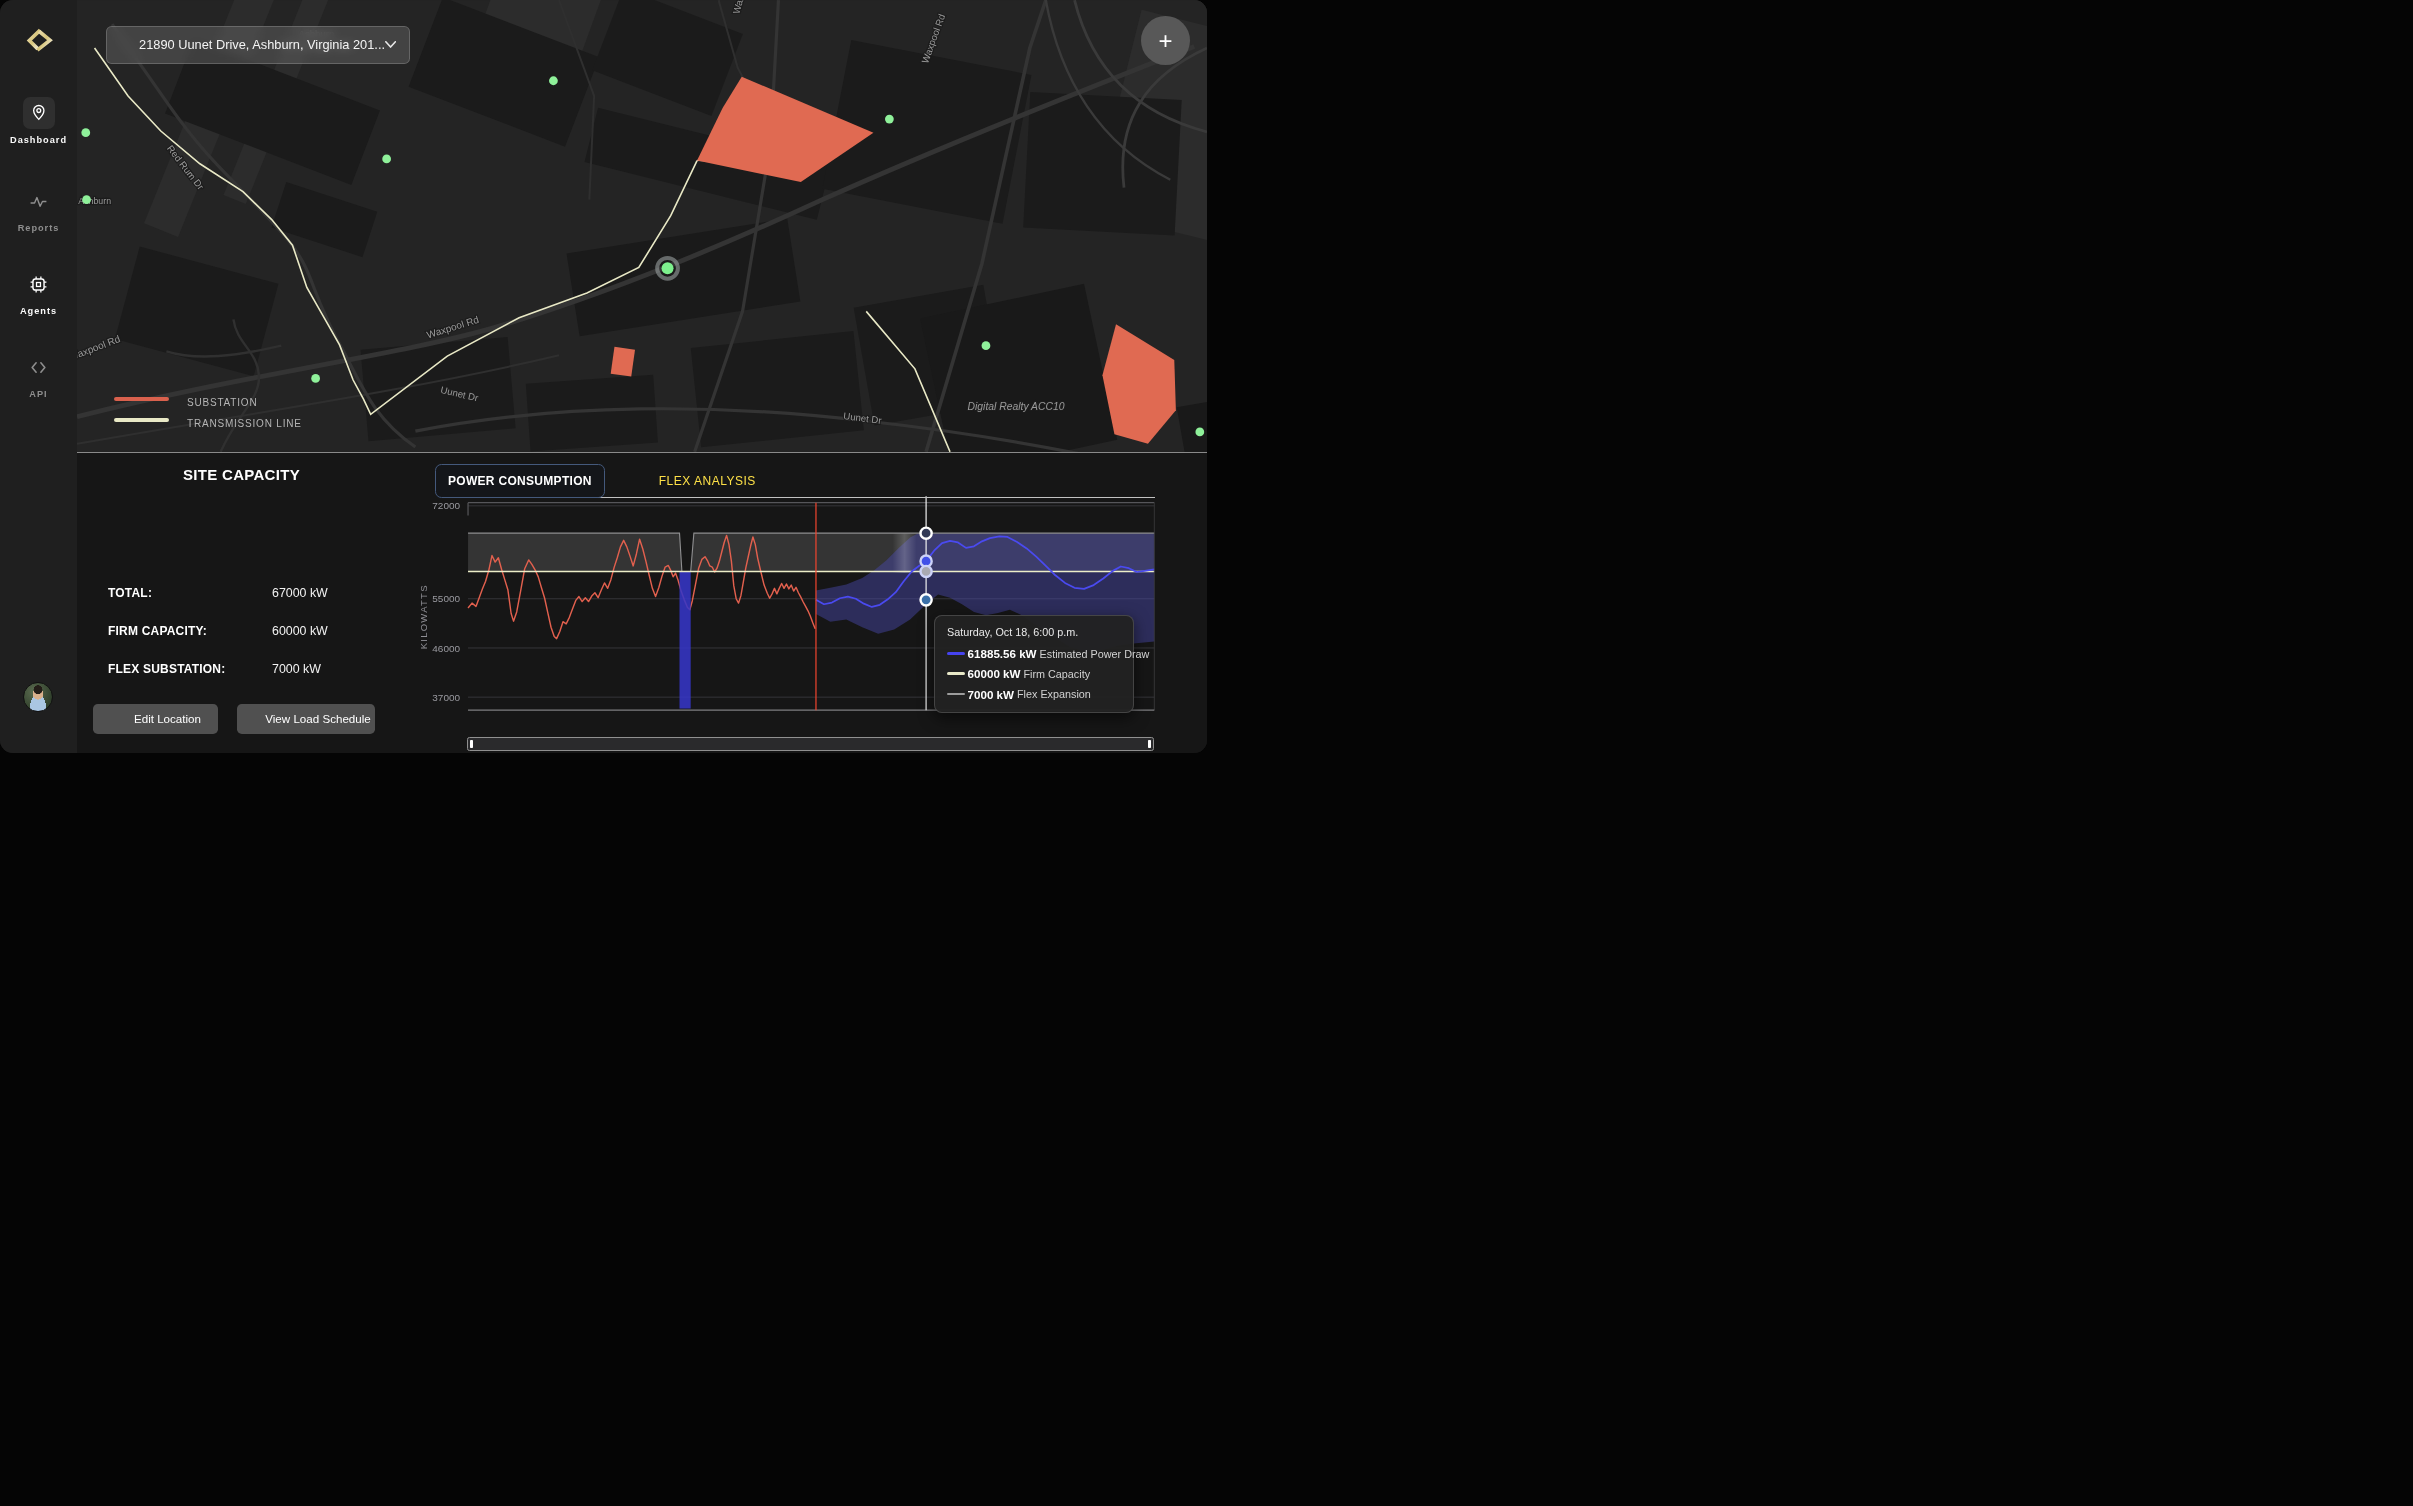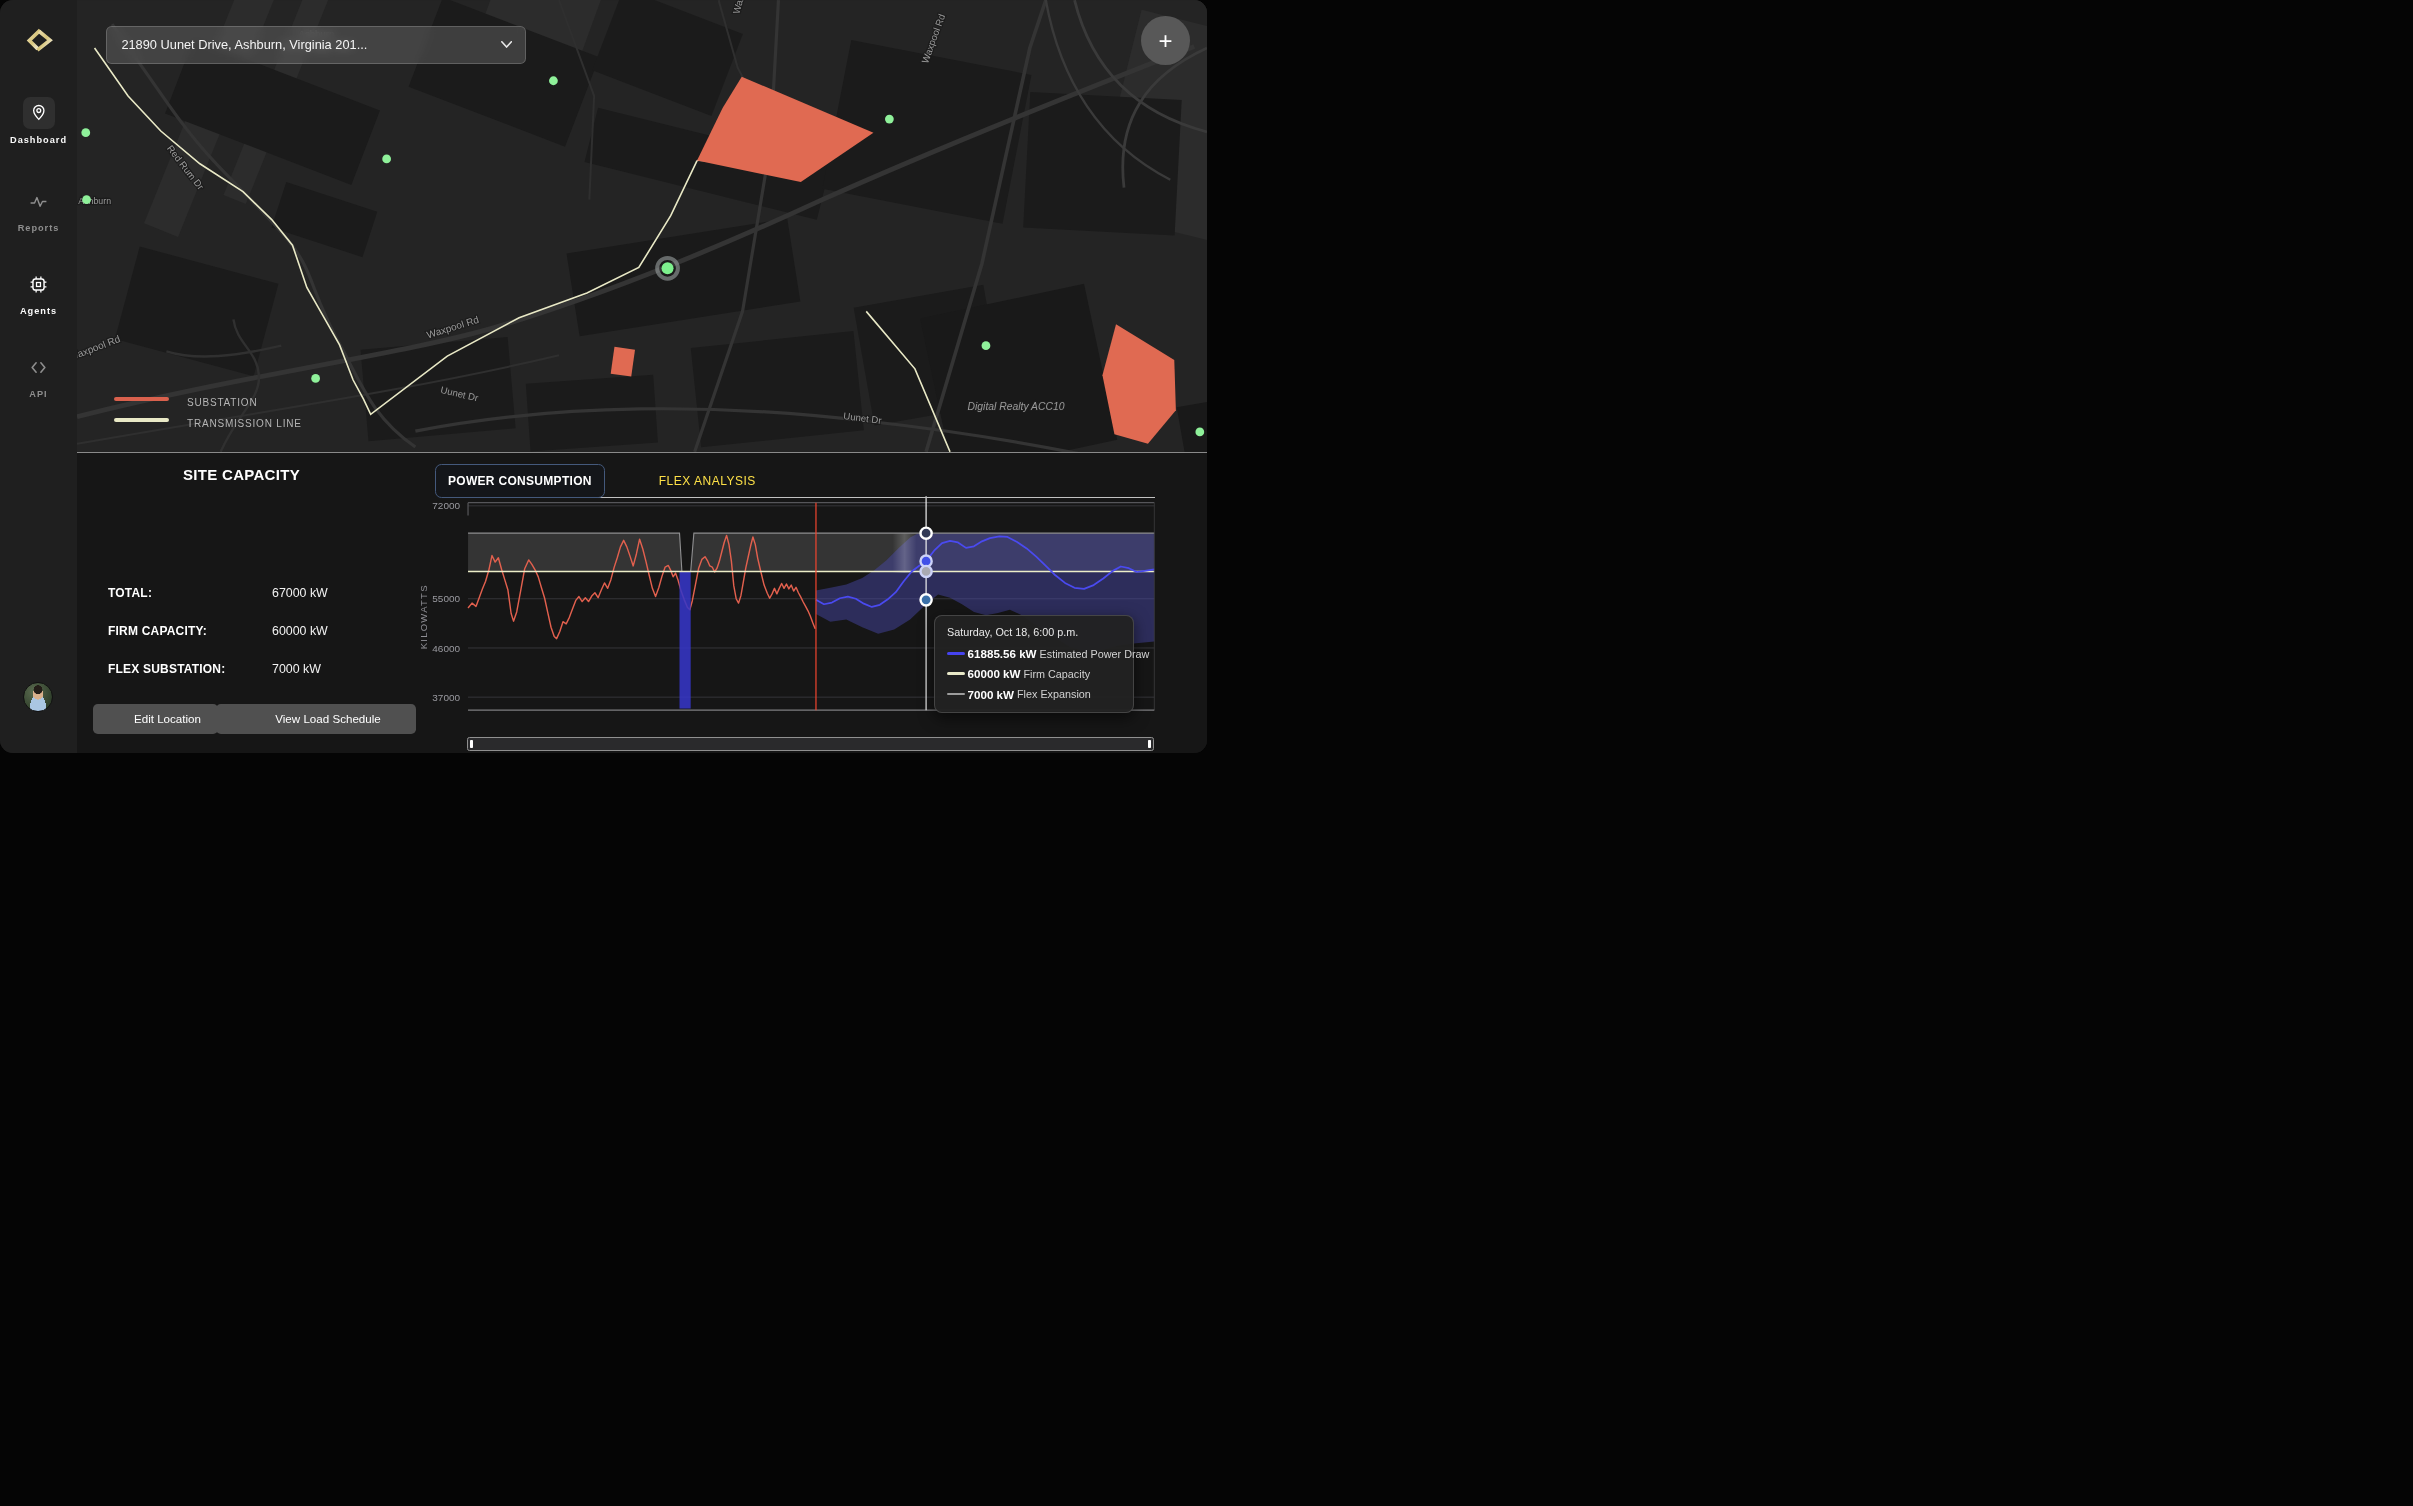--- a/index.html
+++ b/index.html
@@ -24,24 +24,24 @@
               radial-gradient(circle at 50% 40%, #d9b08c 0 24%, rgba(0,0,0,0) 25%),
               radial-gradient(ellipse at 50% 98%, #aac6e2 0 42%, rgba(0,0,0,0) 43%),
               radial-gradient(circle at 35% 30%, #5a6b4f, #31402c 70%, #222c1e);
             border:0.8px solid #111; }
 
   
   .map-wrap { position:absolute; left:77px; top:0; width:1130px; height:452px;
               background:#232323; overflow:hidden; }
   .map-svg text { font-family:"Liberation Sans", sans-serif; fill:#9a9a9a;
                   paint-order:stroke; stroke:#1c1c1c; stroke-width:3px; }
-  .dropdown { position:absolute; left:29px; top:25.5px; width:420px; height:38px;
+  .dropdown { position:absolute; left:29px; top:25.5px; width:304px; height:38px;
               background:rgba(112,112,112,0.42); border:0.8px solid rgba(255,255,255,0.18);
               border-radius:5.6px; display:flex; align-items:center; padding:0 12.8px 0 14.4px;
-              backdrop-filter:blur(4px); z-index:5; }
+              backdrop-filter:blur(4px); z-index:5;text-align:right; }
   .dropdown-text { flex:1; color:#f4f4f4; font-size:12.8px; white-space:nowrap; overflow:hidden; }
   .plus-btn { position:absolute; left:1064px; top:16px; width:49px; height:49px; border-radius:50%;
               background:#585858; color:#fff; display:flex; align-items:center; justify-content:center;
               font-size:24px; font-weight:300; z-index:5; cursor:pointer; }
   .legend { position:absolute; left:37px; top:397px; display:flex; flex-direction:column; gap:9.6px; z-index:5;}
   .legend-row { display:flex; align-items:flex-start; gap:18px; }
   .legend-swatch { width:55px; height:4px; border-radius:2.4px; }
   .legend-label { font-size:10px; letter-spacing:0.8px; color:#b5b5b5; }
 
   
@@ -297,21 +297,21 @@
     <div class="sc-row" style="top:126px">
       <div class="sc-label">FIRM CAPACITY:</div>
       <div class="sc-value">60000 kW</div>
     </div>
     <div class="sc-row" style="top:164px">
       <div class="sc-label">FLEX SUBSTATION:</div>
       <div class="sc-value">7000 kW</div>
     </div>
 
     <button class="btn" style="left:16px; width:125px">Edit Location</button>
-    <button class="btn" style="left:139px; width:200px">View Load Schedule</button>
+    <button class="btn" style="left:160px; width:138px">View Load Schedule</button>
 
     <div class="tab-divider"></div>
     <div class="tabs">
       <div class="tab-active">POWER CONSUMPTION</div>
       <div class="tab-idle">FLEX ANALYSIS</div>
     </div>
 
     <div class="tooltip">
       <div class="tt-title">Saturday, Oct 18, 6:00 p.m.</div>
       <div class="tt-row">

